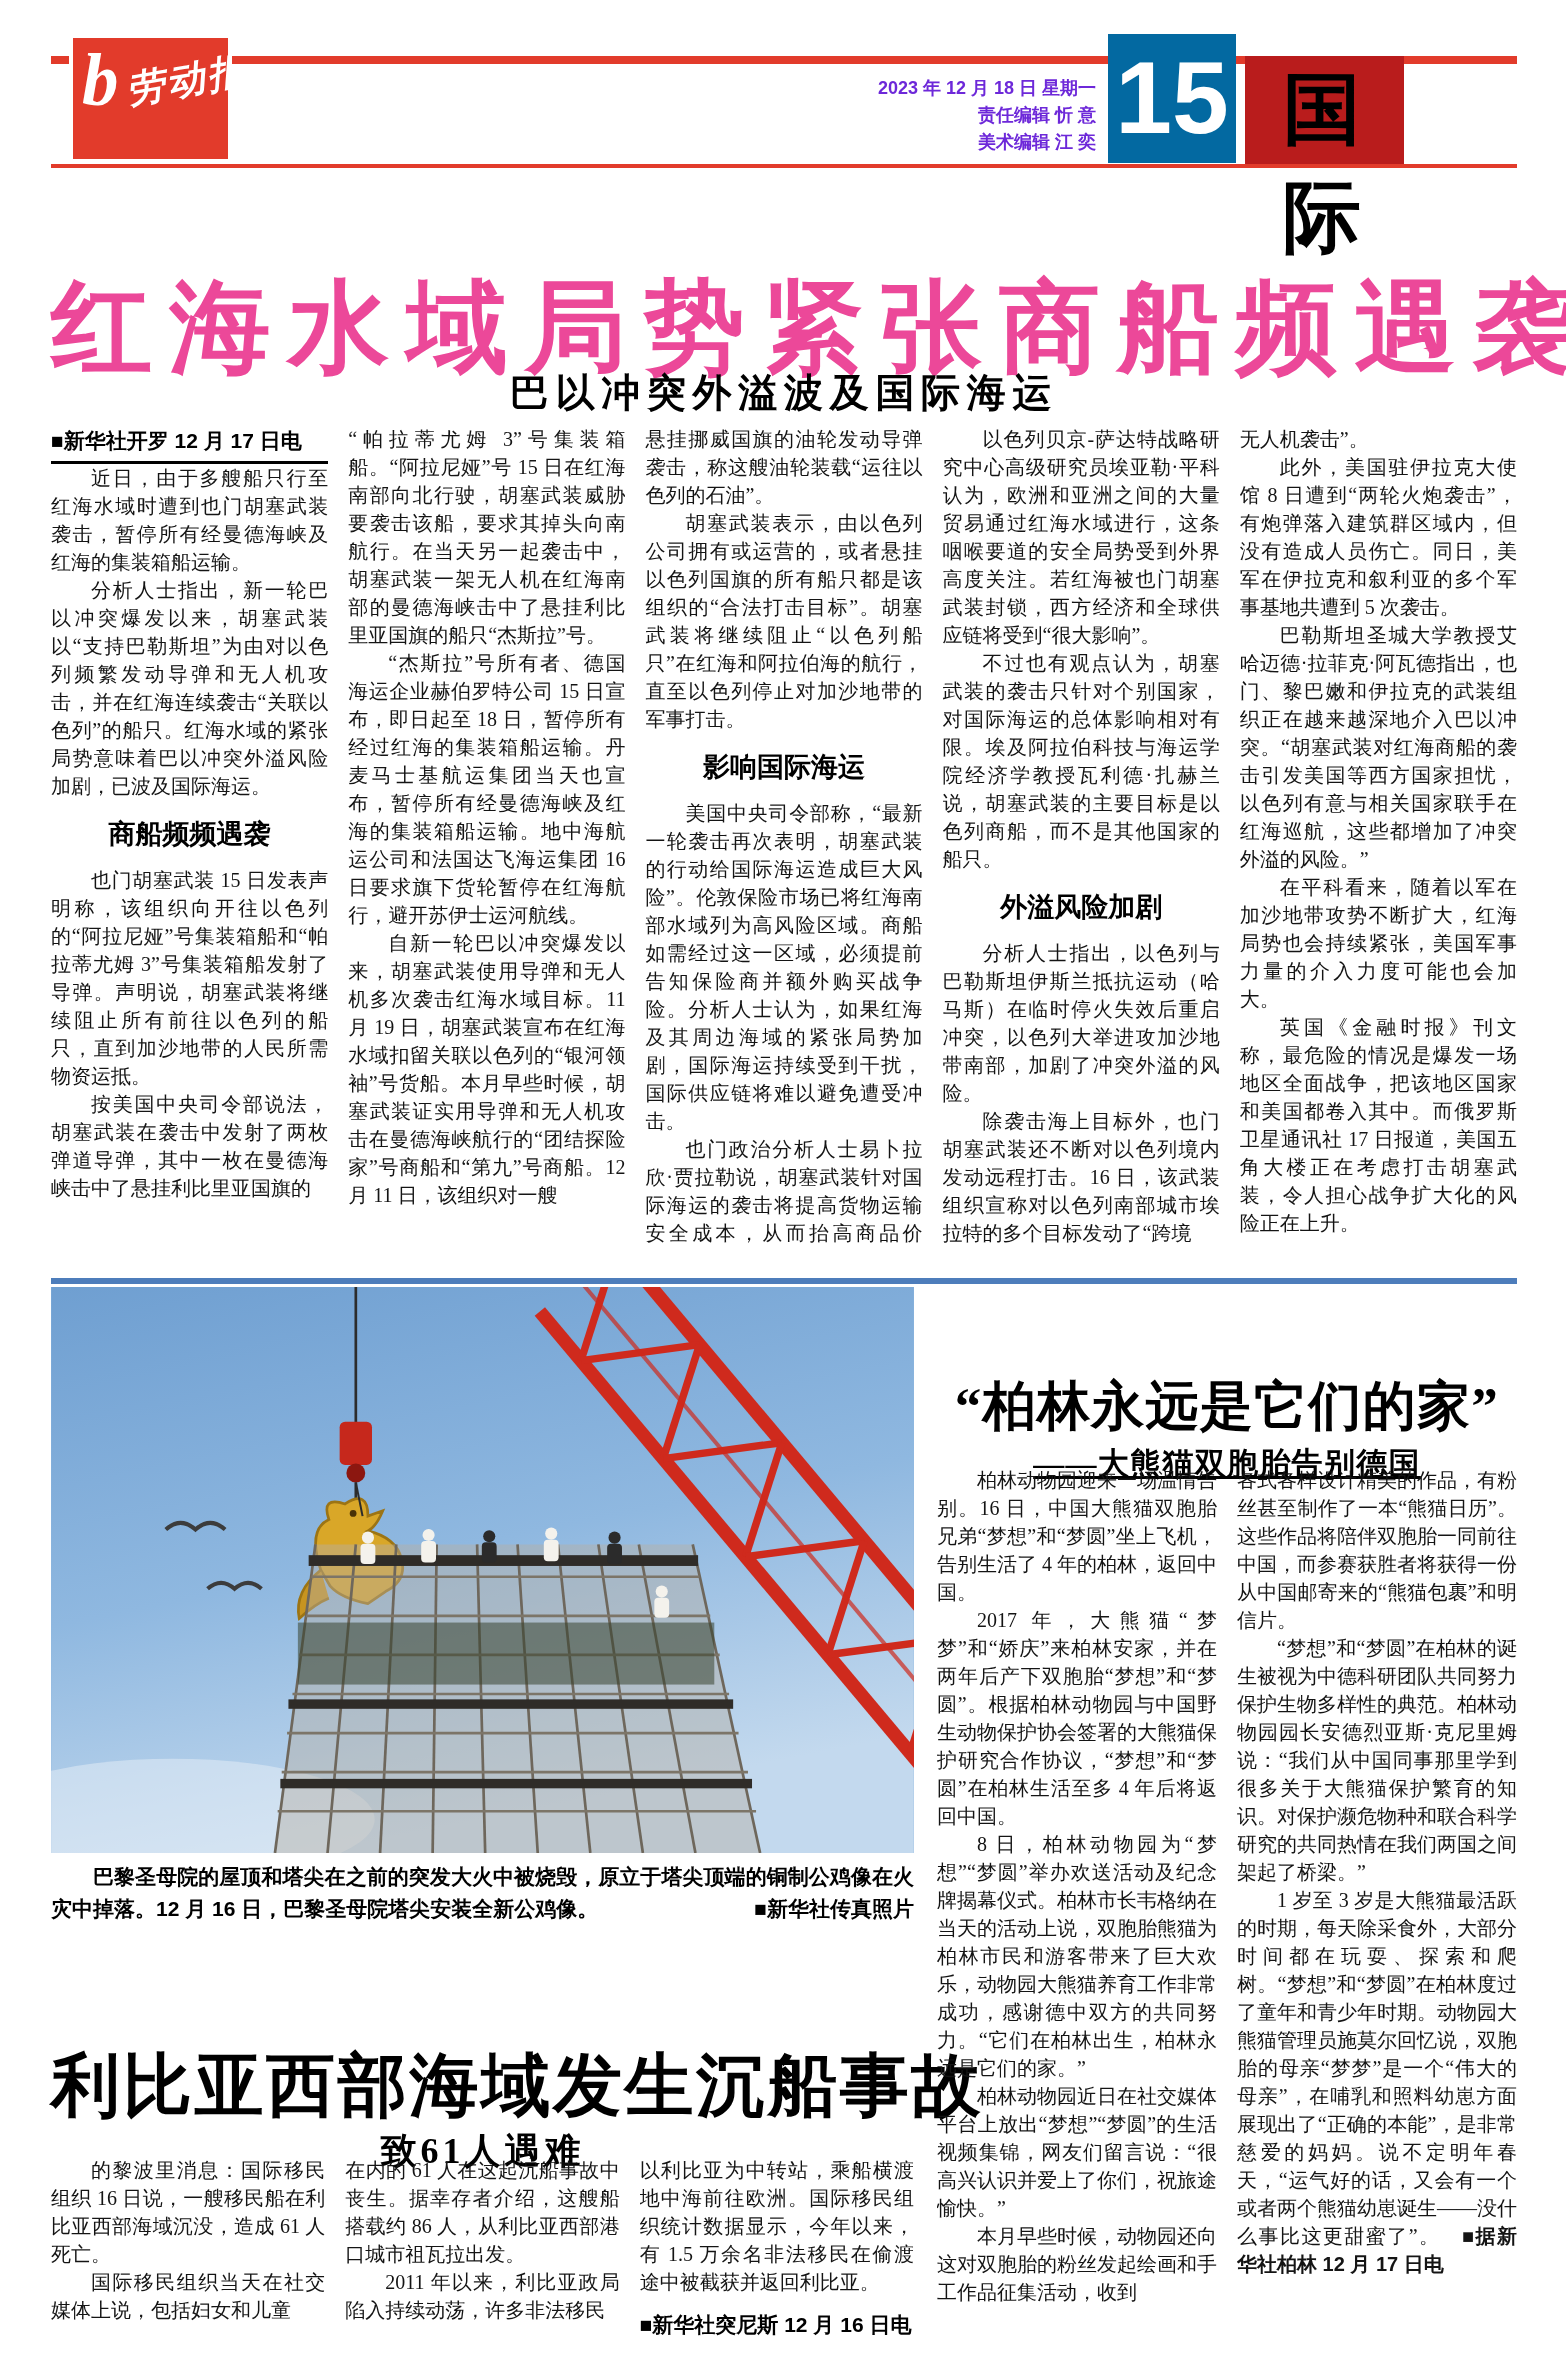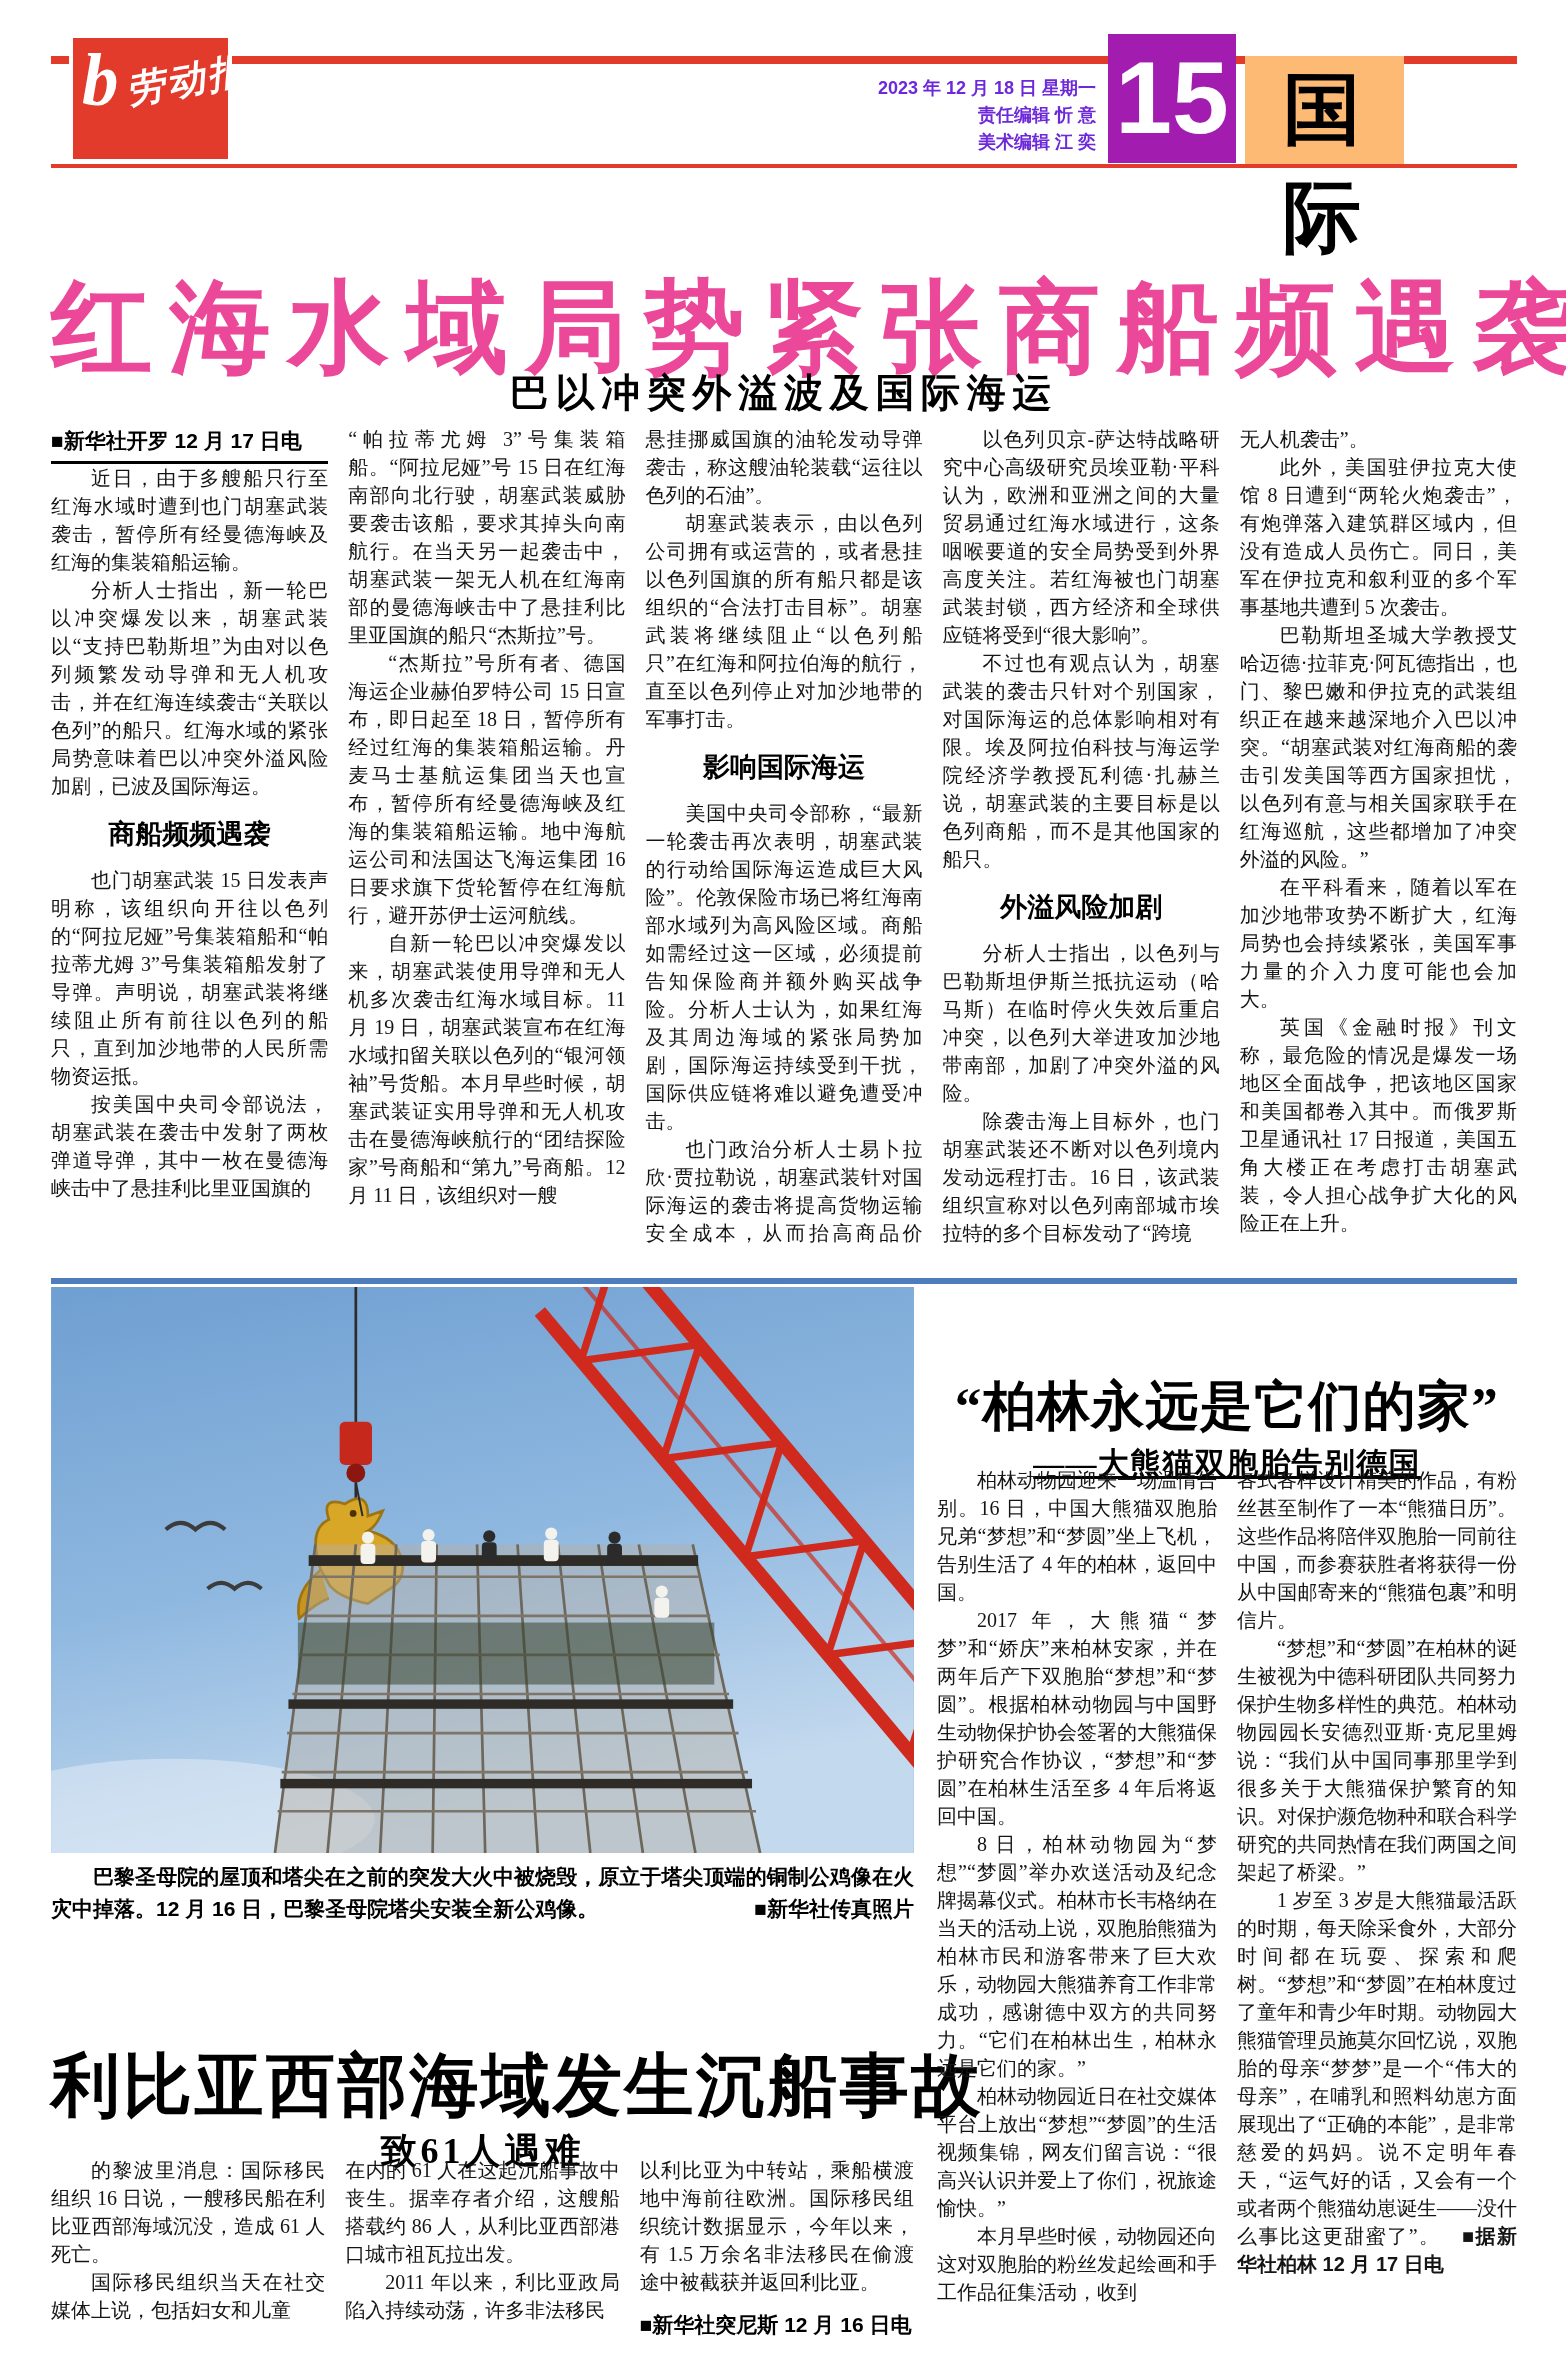--- a/index.html
+++ b/index.html
@@ -10,23 +10,23 @@
   .header{position:absolute;left:51px;top:37px;width:1466px;height:131px;}
   .rule-top{position:absolute;left:0;top:19px;width:100%;height:8px;background:#e23b2b;}
   .rule-bottom{position:absolute;left:0;bottom:0;width:100%;height:4px;background:#e23b2b;}
   .logo-box{position:absolute;left:17.5px;top:-2.7px;width:163px;height:129px;background:#e23b2b;
             border:4.7px solid #fff;box-sizing:border-box;overflow:hidden;}
   .logo-b{position:absolute;left:9.4px;top:5.4px;color:#fff;font:italic 700 73px/1 "Liberation Serif",serif;}
   .logo-text{position:absolute;left:53px;top:23px;color:#fff;font:italic 700 38px/1.05 "Liberation Serif",serif;
              transform:rotate(-10deg);letter-spacing:2.7px;white-space:nowrap;}
   .date-block{position:absolute;right:421px;top:38px;text-align:right;
               font:600 18px/27px "Liberation Sans","DejaVu Sans",sans-serif;color:#6d28d9;}
-  .page-num-box{position:absolute;left:1057px;top:-2.7px;width:128px;height:129px;background:#a21caf;
+  .page-num-box{position:absolute;left:1057px;top:-2.7px;width:128px;height:129px;background:#0369a1;
                 color:#fff;text-align:center;font:700 102px/129px "Liberation Sans",sans-serif;}
-  .section-box{position:absolute;left:1194px;top:19px;width:159px;height:108px;background:#fdba74;
+  .section-box{position:absolute;left:1194px;top:19px;width:159px;height:108px;background:#b91c1c;
                text-align:center;font:700 78px/108px "Liberation Serif",serif;letter-spacing:5.4px;color:#000;}
 
   
   .lead-headline{position:absolute;left:51px;top:197px;width:1466px;text-align:right;
                  font:900 101px/1.25 "Liberation Serif",serif;letter-spacing:17.5px;color:#ec4899;white-space:nowrap;}
   .lead-subhead{position:absolute;left:51px;top:336px;width:1466px;text-align:center;
                 font:700 39px/1.3 "Liberation Serif",serif;letter-spacing:6.7px;color:#000;}
 
   .cols{display:flex;gap:20px;}
   .col{flex:1;overflow:hidden;}

